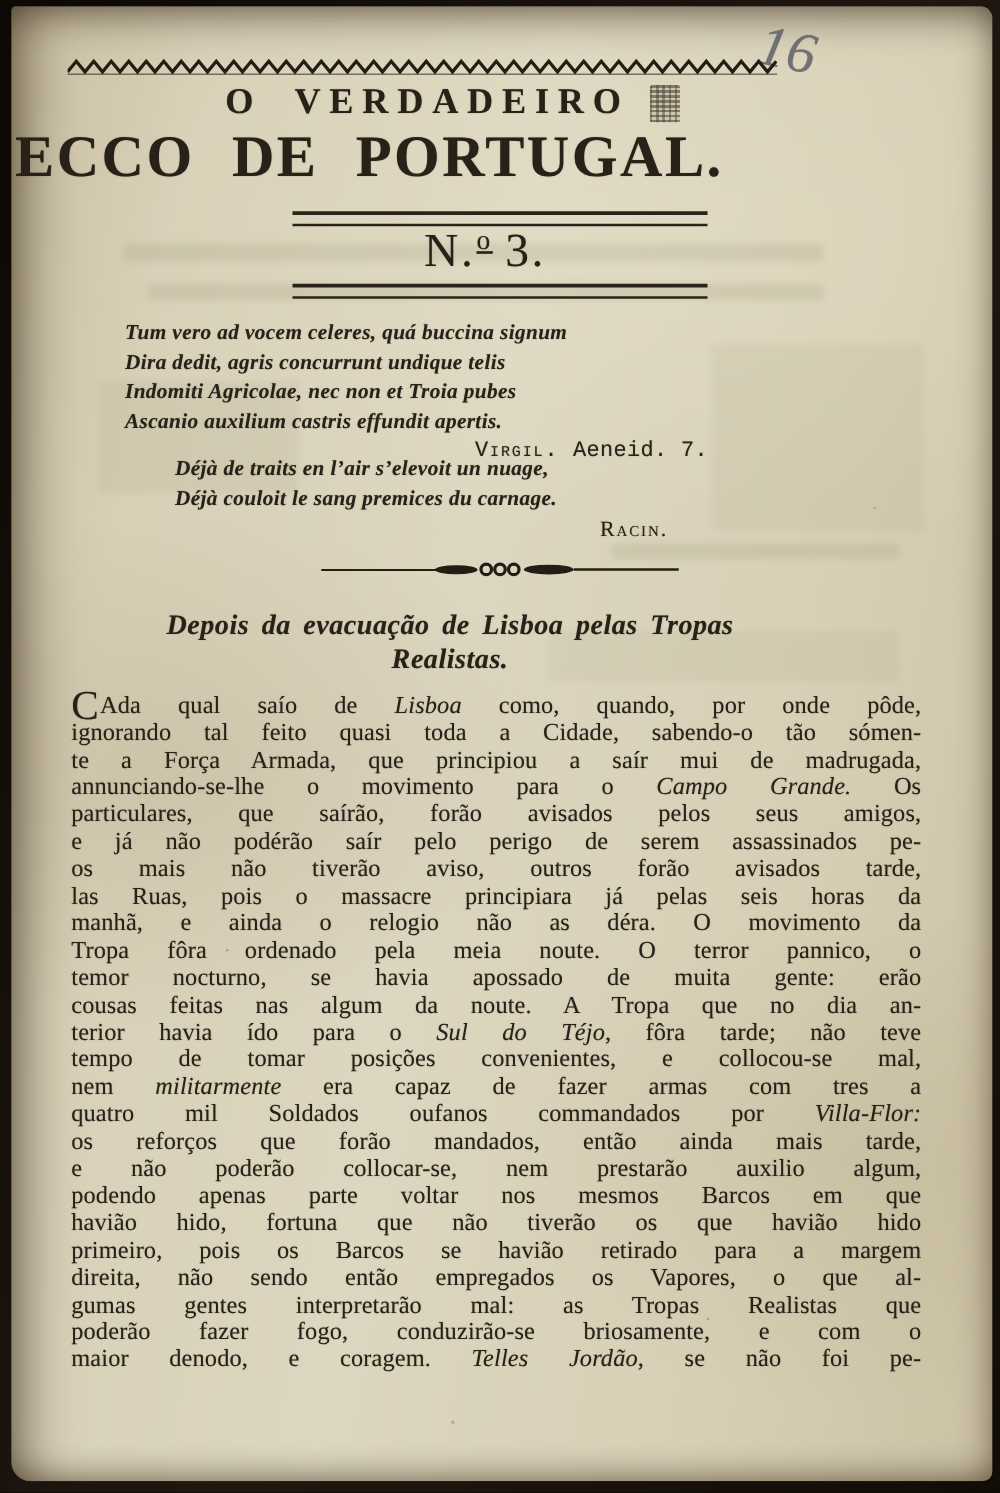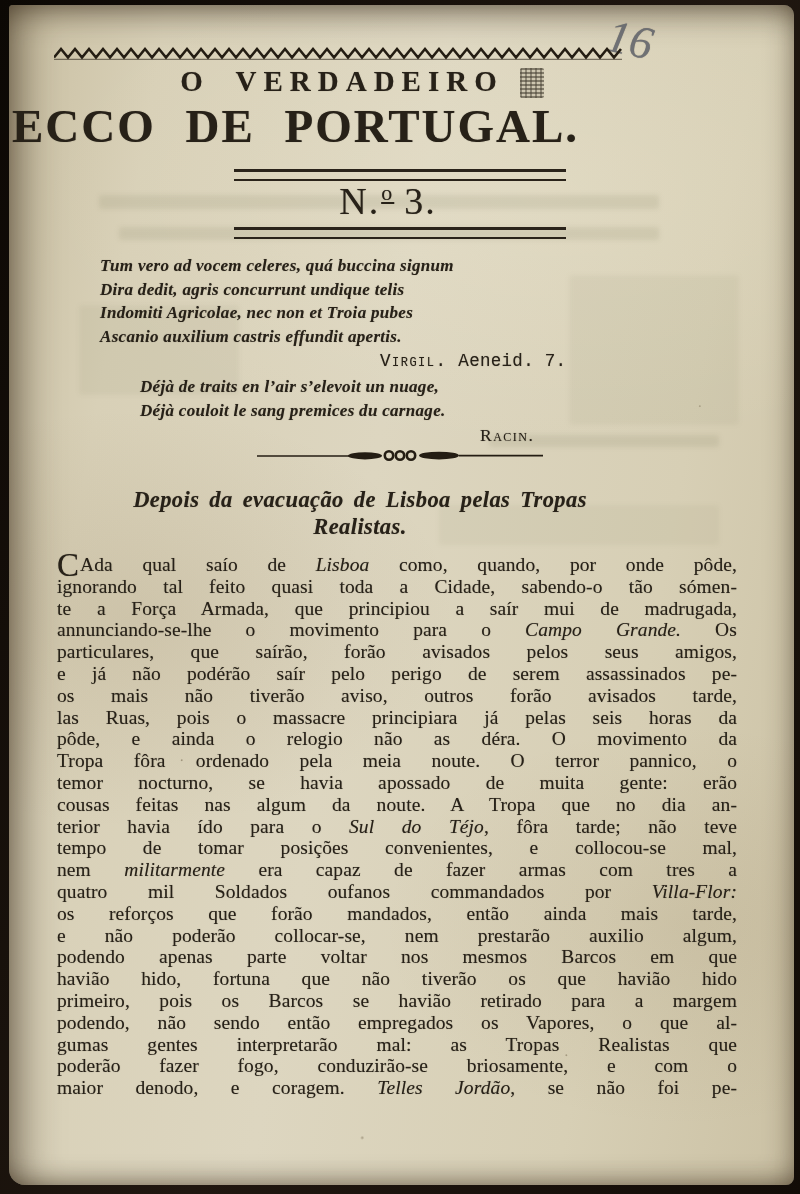--- a/index.html
+++ b/index.html
@@ -53,21 +53,21 @@
   .rule1{top:164px;left:188px;width:332px;}
   .rule2{top:222px;left:188px;width:332px;}
   .issue{position:absolute;top:174px;width:100%;text-align:center;font-size:38px;letter-spacing:2px;}
   .issue .sup{font-size:22px;vertical-align:14px;text-decoration:underline;margin-left:1px;margin-right:10px;}
 
   .latin-quote{position:absolute;top:249px;left:54px;font-style:italic;font-size:17px;line-height:23.5px;letter-spacing:.3px;font-weight:700;}
   .latin-quote .q-lines div{white-space:nowrap;}
   .attribution{font-style:normal;font-weight:400;font-size:17.5px;margin-top:2px;}
   .latin-attr{margin-left:280px;font-family:Liberation Mono, monospace;}
   .sc{font-variant:small-caps;letter-spacing:1.5px;}
-  .french-quote{position:absolute;top:370px;left:94px;font-style:italic;font-size:17px;line-height:23.5px;letter-spacing:.3px;font-weight:700;}
+  .french-quote{position:absolute;top:358px;left:94px;font-style:italic;font-size:17px;line-height:23.5px;letter-spacing:.3px;font-weight:700;}
   .french-attr{margin-left:340px;}
 
   .divider{position:absolute;top:442px;left:209px;width:290px;height:16px;}
 
   .heading{position:absolute;top:481px;width:100%;text-align:center;transform:translateX(-28px);
     font-style:italic;font-size:22.5px;line-height:27px;letter-spacing:.4px;word-spacing:4px;font-weight:700;}
 
   .bodytext{position:absolute;top:549px;left:11px;width:680px;font-size:19.5px;line-height:21.8px;letter-spacing:.1px;}
   .bline{text-align:justify;text-align-last:justify;white-space:normal;}
   .bline .it{font-style:italic;}
@@ -147,33 +147,33 @@
 
       <div class="bodytext" id="bodytext">
           <div class="bline"><span class="dropcap">C</span><span>Ada qual saío de </span><span class="it">Lisboa</span><span> como, quando, por onde pôde,</span></div>
           <div class="bline"><span>ignorando tal feito quasi toda a Cidade, sabendo-o tão sómen-</span></div>
           <div class="bline"><span>te a Força Armada, que principiou a saír mui de madrugada,</span></div>
           <div class="bline"><span>annunciando-se-lhe o movimento para o </span><span class="it">Campo Grande.</span><span> Os</span></div>
           <div class="bline"><span>particulares, que saírão, forão avisados pelos seus amigos,</span></div>
           <div class="bline"><span>e já não podérão saír pelo perigo de serem assassinados pe-</span></div>
           <div class="bline"><span>os mais não tiverão aviso, outros forão avisados tarde,</span></div>
           <div class="bline"><span>las Ruas, pois o massacre principiara já pelas seis horas da</span></div>
-          <div class="bline"><span>pôde, e ainda o relogio não as déra. O movimento da</span></div>
+          <div class="bline"><span>manhã, e ainda o relogio não as déra. O movimento da</span></div>
           <div class="bline"><span>Tropa fôra ordenado pela meia noute. O terror pannico, o</span></div>
           <div class="bline"><span>temor nocturno, se havia apossado de muita gente: erão</span></div>
           <div class="bline"><span>cousas feitas nas algum da noute. A Tropa que no dia an-</span></div>
           <div class="bline"><span>terior havia ído para o </span><span class="it">Sul do Téjo</span><span>, fôra tarde; não teve</span></div>
           <div class="bline"><span>tempo de tomar posições convenientes, e collocou-se mal,</span></div>
           <div class="bline"><span>nem </span><span class="it">militarmente</span><span> era capaz de fazer armas com tres a</span></div>
           <div class="bline"><span>quatro mil Soldados oufanos commandados por </span><span class="it">Villa-Flor:</span></div>
           <div class="bline"><span>os reforços que forão mandados, então ainda mais tarde,</span></div>
           <div class="bline"><span>e não poderão collocar-se, nem prestarão auxilio algum,</span></div>
           <div class="bline"><span>podendo apenas parte voltar nos mesmos Barcos em que</span></div>
           <div class="bline"><span>havião hido, fortuna que não tiverão os que havião hido</span></div>
           <div class="bline"><span>primeiro, pois os Barcos se havião retirado para a margem</span></div>
-          <div class="bline"><span>podendo, não sendo então empregados os Vapores, o que al-</span></div>
+          <div class="bline"><span>direita, não sendo então empregados os Vapores, o que al-</span></div>
           <div class="bline"><span>gumas gentes interpretarão mal: as Tropas Realistas que</span></div>
           <div class="bline"><span>poderão fazer fogo, conduzirão-se briosamente, e com o</span></div>
           <div class="bline"><span>maior denodo, e coragem. </span><span class="it">Telles Jordão</span><span>, se não foi pe-</span></div>
         </div>
     </div>
   </div>
 </div>
 
 </body></html>

